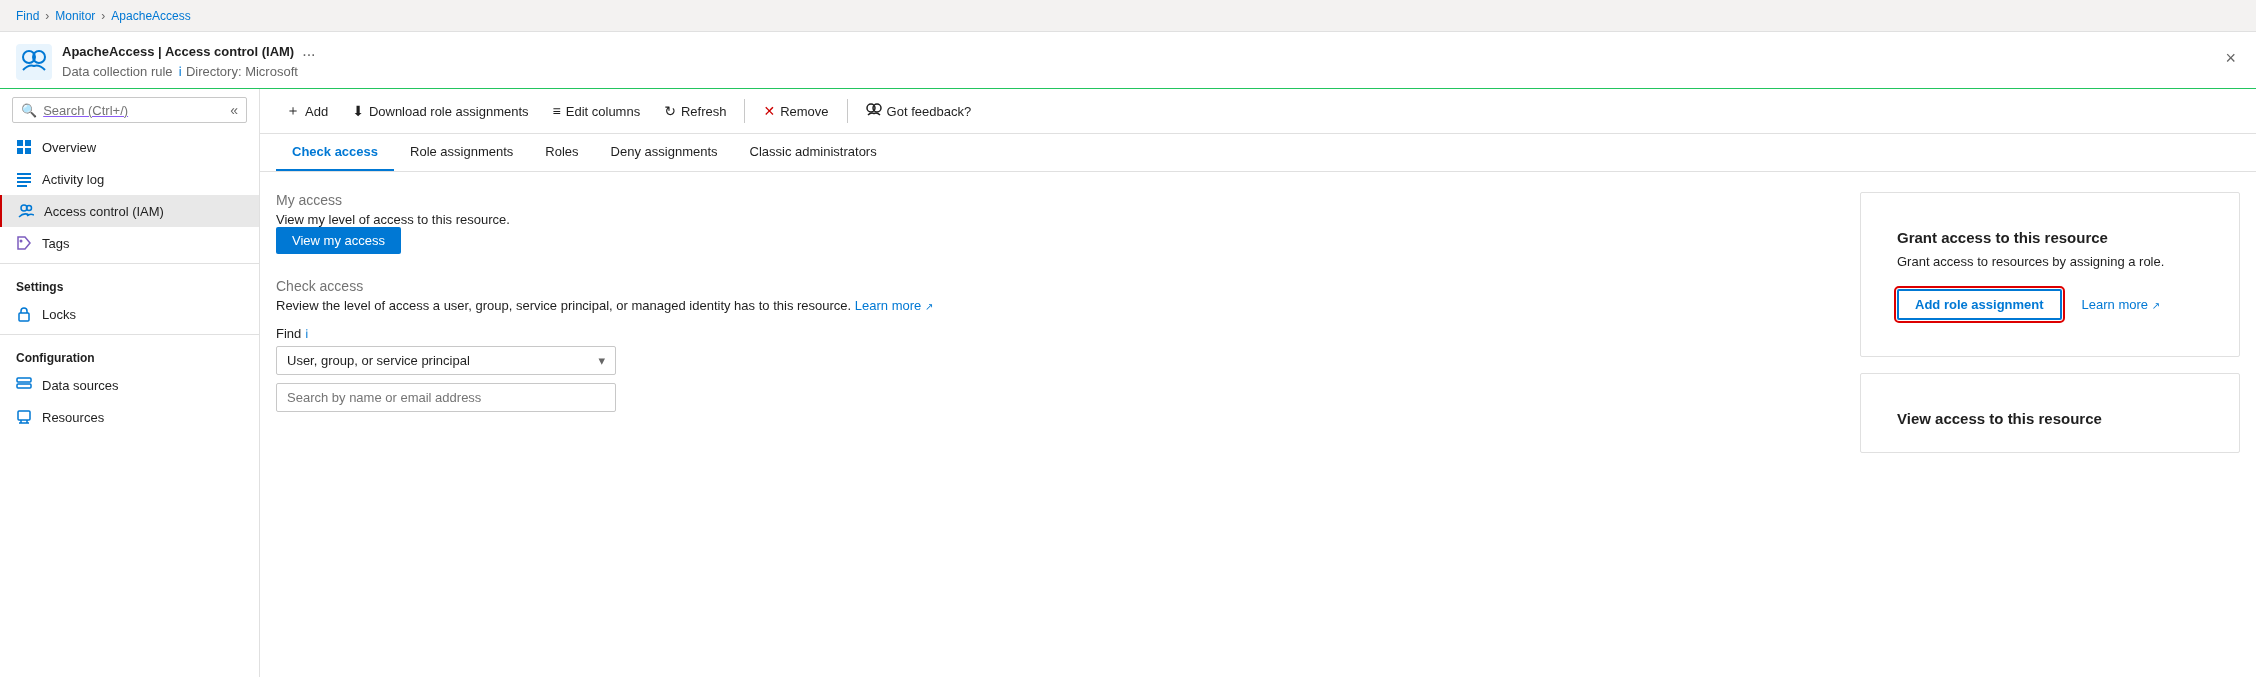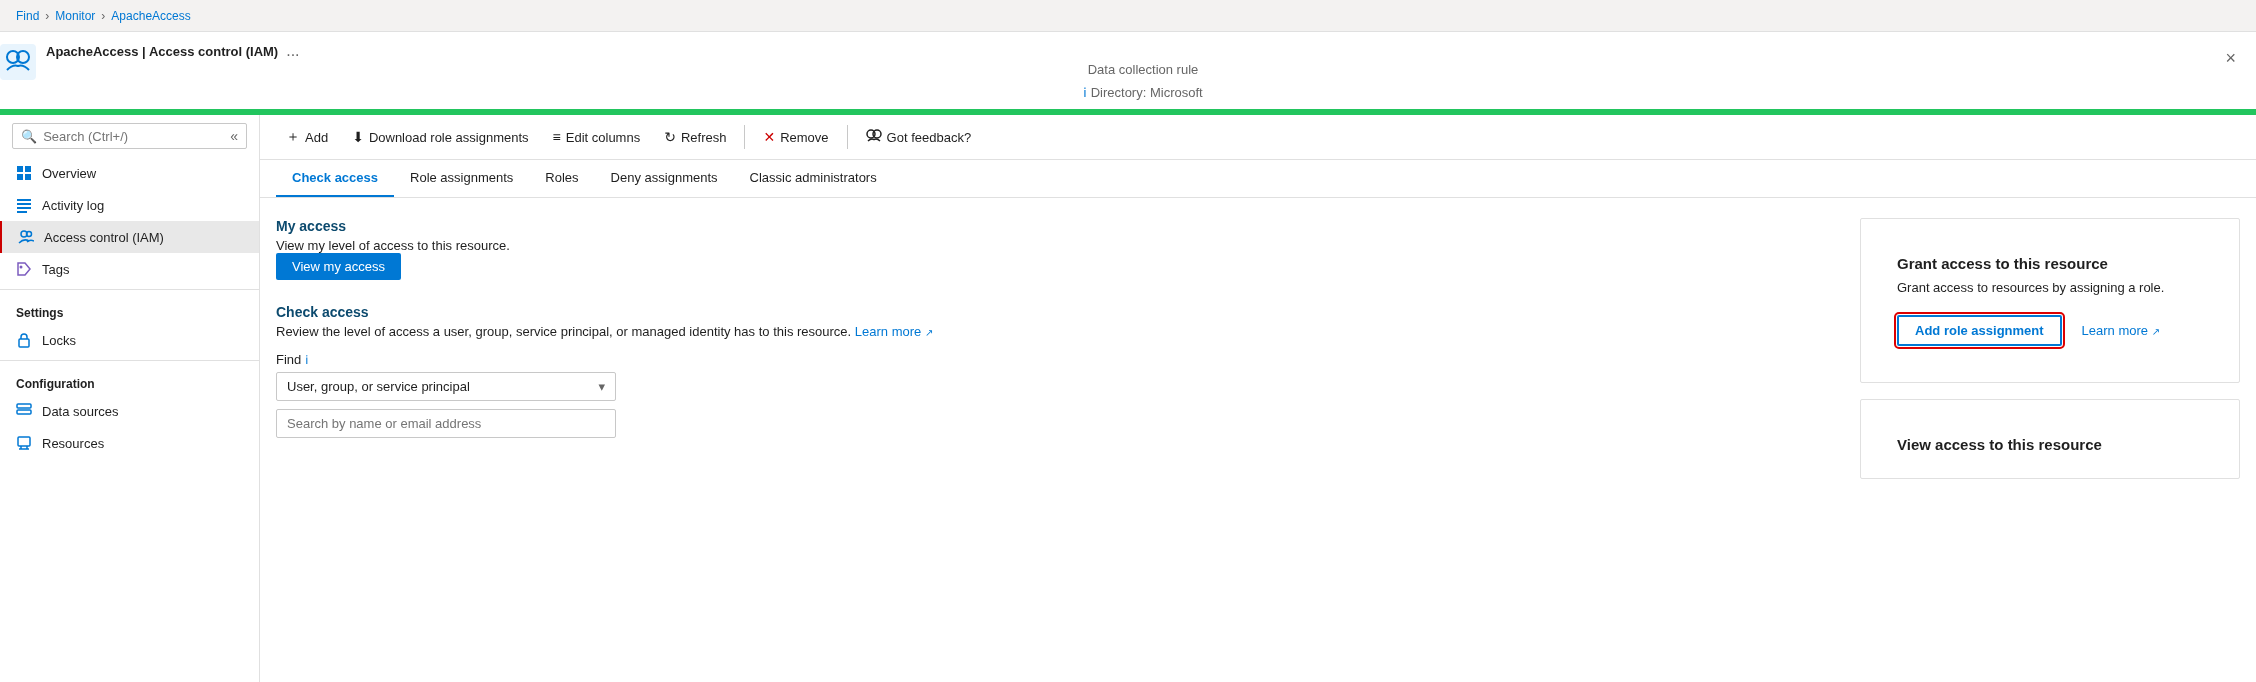--- a/index.html
+++ b/index.html
@@ -14,36 +14,36 @@
       padding: 0 16px;
       gap: 6px;
       border-bottom: 1px solid #e0e0e0;
     }
     .breadcrumb-item { color: #0078d4; font-size: 12px; cursor: pointer; }
     .breadcrumb-separator { color: #666; font-size: 12px; }
 
     
     .page-header {
       display: flex;
-      align-items: flex-start;
-      padding: 10px 16px 8px 0;
-      border-bottom: 6px solid #22c55e;
+      align-items: center;
+      padding: 10px 16px 8px 16px;
+      border-bottom: 1px solid #22c55e;
       background: #fff;
       position: relative;
     }
     .page-header-icon {
       width: 36px;
       height: 36px;
       margin-right: 10px;
       margin-top: 2px;
       flex-shrink: 0;
     }
     .page-header-text { flex: 1; }
     .page-title { font-size: 20px; font-weight: 600; color: #1f1f1f; display: flex; align-items: center; gap: 8px; }
-    .page-subtitle { font-size: 12px; color: #666; display: flex; align-items: center; gap: 6px; margin-top: 2px; flex-direction: column; }
+    .page-subtitle { font-size: 12px; color: #666; display: flex; align-items: center; gap: 6px; margin-top: 2px; }
     .subtitle-tag { color: #666; }
     .subtitle-dir { display: flex; align-items: center; gap: 4px; color: #666; }
     .info-icon { color: #0078d4; font-size: 13px; }
     .close-btn { position: absolute; right: 16px; top: 12px; background: none; border: none; font-size: 18px; color: #666; cursor: pointer; padding: 4px; }
 
     
     .main-layout { display: flex; height: calc(682px - 32px - 62px); }
 
     
     .sidebar {
@@ -56,21 +56,21 @@
     .search-box {
       margin: 8px 12px;
       display: flex;
       align-items: center;
       border: 1px solid #c8c8c8;
       border-radius: 2px;
       padding: 4px 8px;
       gap: 6px;
       background: #fff;
     }
-    .search-box input { border: none; outline: none; font-size: 13px; flex: 1; color: #1d4ed8; background: transparent; }
+    .search-box input { border: none; outline: none; font-size: 13px; flex: 1; color: #8b5cf6; background: transparent; text-decoration: underline; }
     .search-icon { color: #666; font-size: 13px; }
     .collapse-btn { margin-left: auto; background: none; border: none; cursor: pointer; color: #666; font-size: 14px; }
 
     .sidebar-nav { margin-top: 4px; }
     .nav-item {
       display: flex;
       align-items: center;
       padding: 8px 16px;
       gap: 10px;
       cursor: pointer;
@@ -136,21 +136,21 @@
     
     .page-content {
       padding: 20px 16px;
       display: flex;
       gap: 20px;
       flex: 1;
     }
 
     
     .left-panel { flex: 1; min-width: 0; }
-    .section-title { font-weight: 700; font-size: 14px; margin-bottom: 4px; color: #0c4a6e; }
+    .section-title { font-weight: 400; font-size: 14px; margin-bottom: 4px; color: #737373; }
     .section-desc { font-size: 13px; color: #1f1f1f; }
 
     .view-access-btn {
       background: #0078d4;
       color: #fff;
       border: none;
       padding: 6px 16px;
       font-size: 13px;
       cursor: pointer;
       border-radius: 2px;

